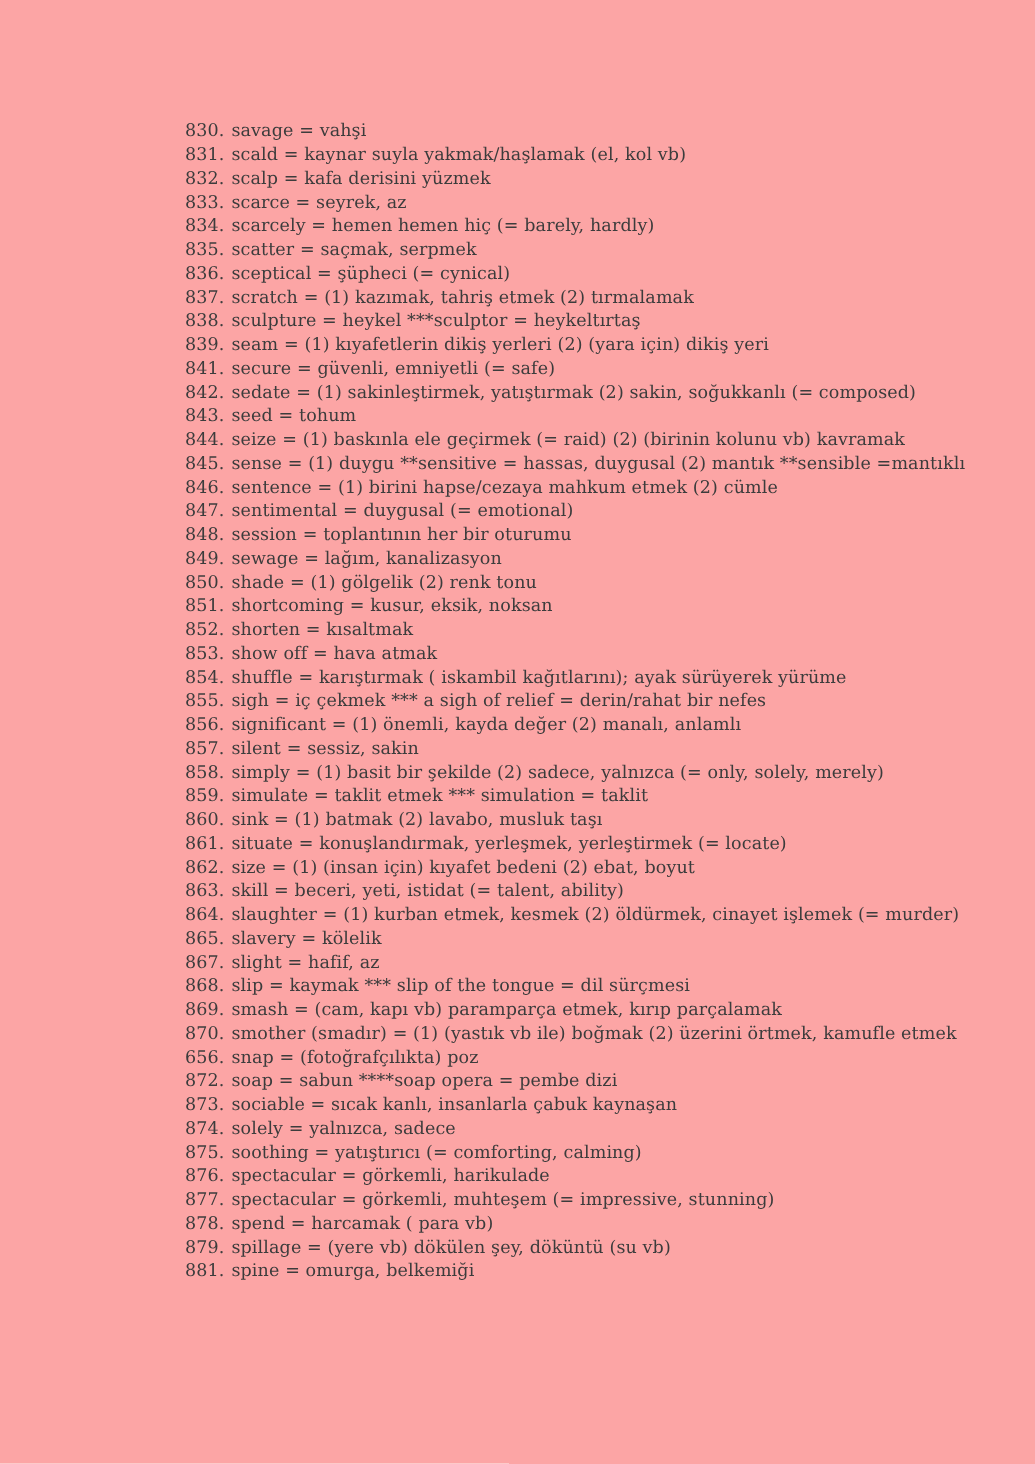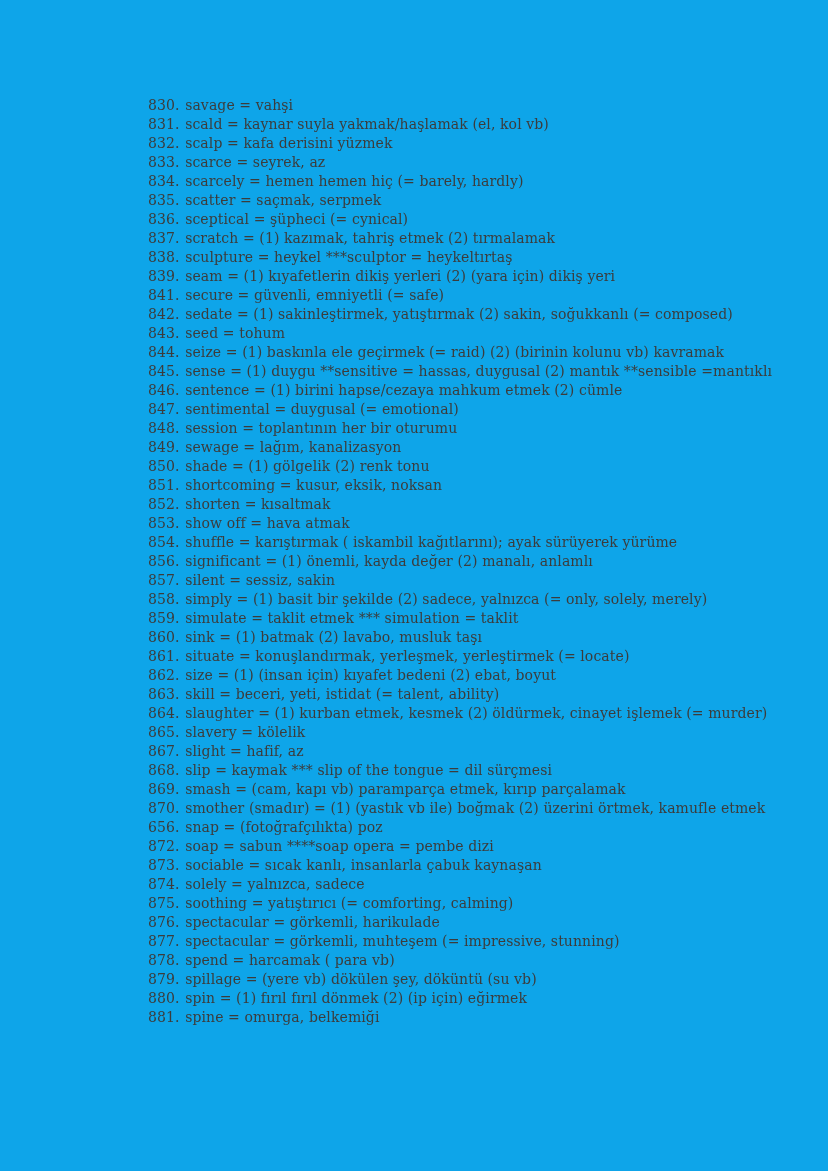--- a/index.html
+++ b/index.html
@@ -13,21 +13,21 @@
     position: relative;
     overflow: hidden;
     font-family: "DejaVu Serif", "Liberation Serif", serif;
   }
   .page {
     position: absolute;
     left: 0;
     top: 0;
     width: 828px;
     height: 1171px;
-    background: #0ea5e9;
+    background: #fca5a5;
   }
   .vocab-list {
     position: absolute;
     left: 148px;
     top: 96px;
     font-size: 14px;
     line-height: 19px;
     color: #3c3c3c;
     letter-spacing: 0.1px;
   }
@@ -61,20 +61,21 @@
       <div class="entry"><span class="num">845.</span> <span class="txt">sense = (1) duygu **sensitive = hassas, duygusal (2) mantık **sensible =mantıklı</span></div>
       <div class="entry"><span class="num">846.</span> <span class="txt">sentence = (1) birini hapse/cezaya mahkum etmek (2) cümle</span></div>
       <div class="entry"><span class="num">847.</span> <span class="txt">sentimental = duygusal (= emotional)</span></div>
       <div class="entry"><span class="num">848.</span> <span class="txt">session = toplantının her bir oturumu</span></div>
       <div class="entry"><span class="num">849.</span> <span class="txt">sewage = lağım, kanalizasyon</span></div>
       <div class="entry"><span class="num">850.</span> <span class="txt">shade = (1) gölgelik (2) renk tonu</span></div>
       <div class="entry"><span class="num">851.</span> <span class="txt">shortcoming = kusur, eksik, noksan</span></div>
       <div class="entry"><span class="num">852.</span> <span class="txt">shorten = kısaltmak</span></div>
       <div class="entry"><span class="num">853.</span> <span class="txt">show off = hava atmak</span></div>
       <div class="entry"><span class="num">854.</span> <span class="txt">shuffle = karıştırmak ( iskambil kağıtlarını); ayak sürüyerek yürüme</span></div>
+      <div class="entry"><span class="num">855.</span> <span class="txt">sigh = iç çekmek *** a sigh of relief = derin/rahat bir nefes</span></div>
       <div class="entry"><span class="num">856.</span> <span class="txt">significant = (1) önemli, kayda değer (2) manalı, anlamlı</span></div>
       <div class="entry"><span class="num">857.</span> <span class="txt">silent = sessiz, sakin</span></div>
       <div class="entry"><span class="num">858.</span> <span class="txt">simply = (1) basit bir şekilde (2) sadece, yalnızca (= only, solely, merely)</span></div>
       <div class="entry"><span class="num">859.</span> <span class="txt">simulate = taklit etmek *** simulation = taklit</span></div>
       <div class="entry"><span class="num">860.</span> <span class="txt">sink = (1) batmak (2) lavabo, musluk taşı</span></div>
       <div class="entry"><span class="num">861.</span> <span class="txt">situate = konuşlandırmak, yerleşmek, yerleştirmek (= locate)</span></div>
       <div class="entry"><span class="num">862.</span> <span class="txt">size = (1) (insan için) kıyafet bedeni (2) ebat, boyut</span></div>
       <div class="entry"><span class="num">863.</span> <span class="txt">skill = beceri, yeti, istidat (= talent, ability)</span></div>
       <div class="entry"><span class="num">864.</span> <span class="txt">slaughter = (1) kurban etmek, kesmek (2) öldürmek, cinayet işlemek (= murder)</span></div>
       <div class="entry"><span class="num">865.</span> <span class="txt">slavery = kölelik</span></div>
@@ -84,16 +85,15 @@
       <div class="entry"><span class="num">870.</span> <span class="txt">smother (smadır) = (1) (yastık vb ile) boğmak (2) üzerini örtmek, kamufle etmek</span></div>
       <div class="entry"><span class="num">656.</span> <span class="txt">snap = (fotoğrafçılıkta) poz</span></div>
       <div class="entry"><span class="num">872.</span> <span class="txt">soap = sabun ****soap opera = pembe dizi</span></div>
       <div class="entry"><span class="num">873.</span> <span class="txt">sociable = sıcak kanlı, insanlarla çabuk kaynaşan</span></div>
       <div class="entry"><span class="num">874.</span> <span class="txt">solely = yalnızca, sadece</span></div>
       <div class="entry"><span class="num">875.</span> <span class="txt">soothing = yatıştırıcı (= comforting, calming)</span></div>
       <div class="entry"><span class="num">876.</span> <span class="txt">spectacular = görkemli, harikulade</span></div>
       <div class="entry"><span class="num">877.</span> <span class="txt">spectacular = görkemli, muhteşem (= impressive, stunning)</span></div>
       <div class="entry"><span class="num">878.</span> <span class="txt">spend = harcamak ( para vb)</span></div>
       <div class="entry"><span class="num">879.</span> <span class="txt">spillage = (yere vb) dökülen şey, döküntü (su vb)</span></div>
-      <div class="entry"><span class="num">880.</span> <span class="txt">spin = (1) fırıl fırıl dönmek (2) (ip için) eğirmek</span></div>
       <div class="entry"><span class="num">881.</span> <span class="txt">spine = omurga, belkemiği</span></div>
     </div>
 </div>
 
 </body></html>

